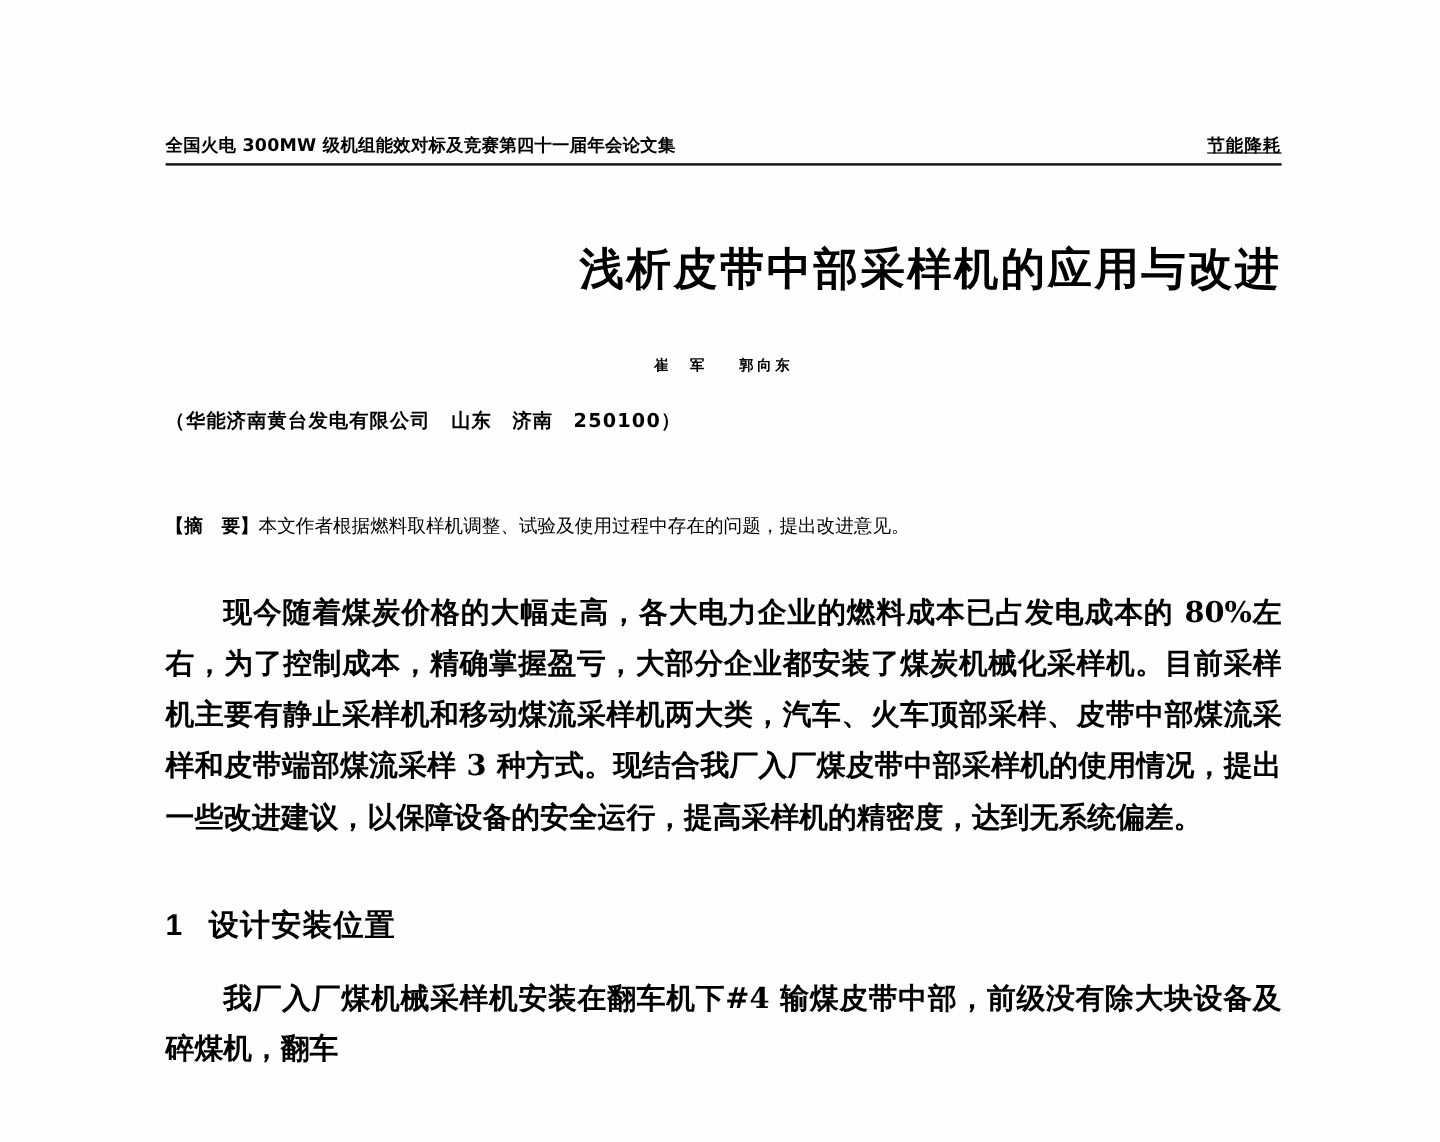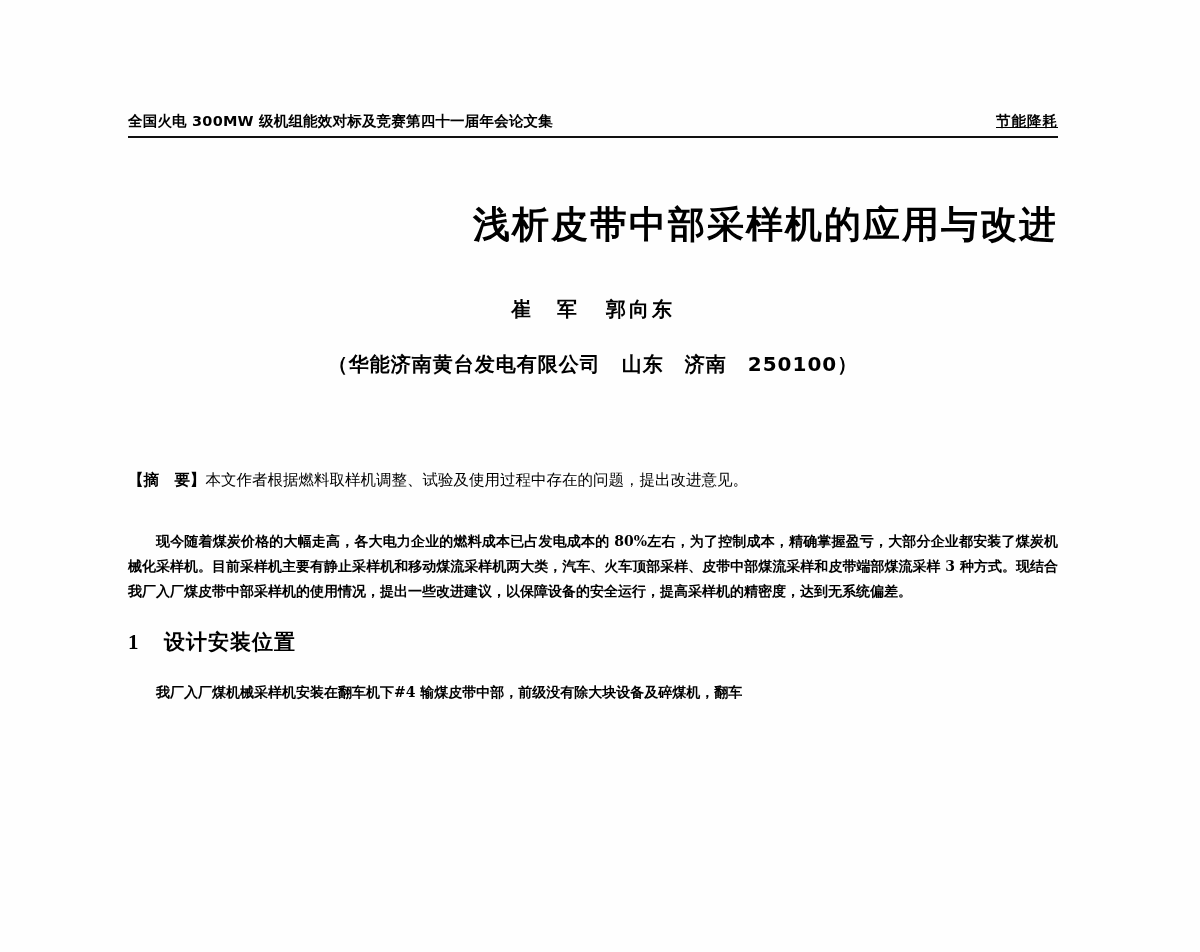--- a/index.html
+++ b/index.html
@@ -15,21 +15,21 @@
     overflow: hidden;
   }
   .page {
     position: relative;
     width: 1200px;
     height: 952px;
     background: #fefefe;
   }
   .content {
     position: absolute;
-    left: 128px;
+    left: 138px;
     top: 0;
     width: 930px;
   }
 
   
   .runhead {
     display: flex;
     justify-content: space-between;
     align-items: flex-end;
     margin-top: 112px;
@@ -59,66 +59,66 @@
     font-family: "DejaVu Sans", "Liberation Sans", sans-serif;
     font-weight: bold;
     font-size: 37px;
     letter-spacing: 2px;
   }
   .authors {
     margin-top: 46px;
     text-align: center;
     font-family: "DejaVu Sans", "Liberation Sans", sans-serif;
     font-weight: bold;
-    font-size: 20px;
+    font-size: 12px;
     letter-spacing: 3px;
   }
   .authors .gap {
     display: inline-block;
     width: 26px;
   }
   .affiliation {
     margin-top: 28px;
-    text-align: center;
+    text-align: left;
     font-family: "DejaVu Sans", "Liberation Sans", sans-serif;
     font-weight: bold;
-    font-size: 20px;
+    font-size: 16px;
     letter-spacing: 1px;
   }
 
   
   .abstract-block {
-    margin-top: 86px;
-    font-family: Liberation Serif, serif;
+    margin-top: 62px;
+    font-family: Liberation Mono, monospace;
     font-size: 15.5px;
     line-height: 2.0;
   }
   .abstract-block .lbl {
     font-weight: bold;
   }
   .abs-line {
     white-space: nowrap;
   }
 
   
   .body-para {
     margin-top: 34px;
     font-family: "DejaVu Serif", "Liberation Serif", serif;
     font-weight: bold;
-    font-size: 14px;
+    font-size: 24px;
     line-height: 1.78;
     text-align: justify;
     text-justify: inter-ideograph;
     text-indent: 2em;
   }
   .section-head {
-    margin-top: 24px;
-    font-family: Liberation Serif, serif;
+    margin-top: 51px;
+    font-family: Liberation Sans, sans-serif;
     font-weight: bold;
-    font-size: 21px;
+    font-size: 25px;
     letter-spacing: 1px;
   }
   .section-head .num {
     display: inline-block;
     width: 36px;
   }
   .body-para.tight {
     margin-top: 24px;
   }
 </style>

